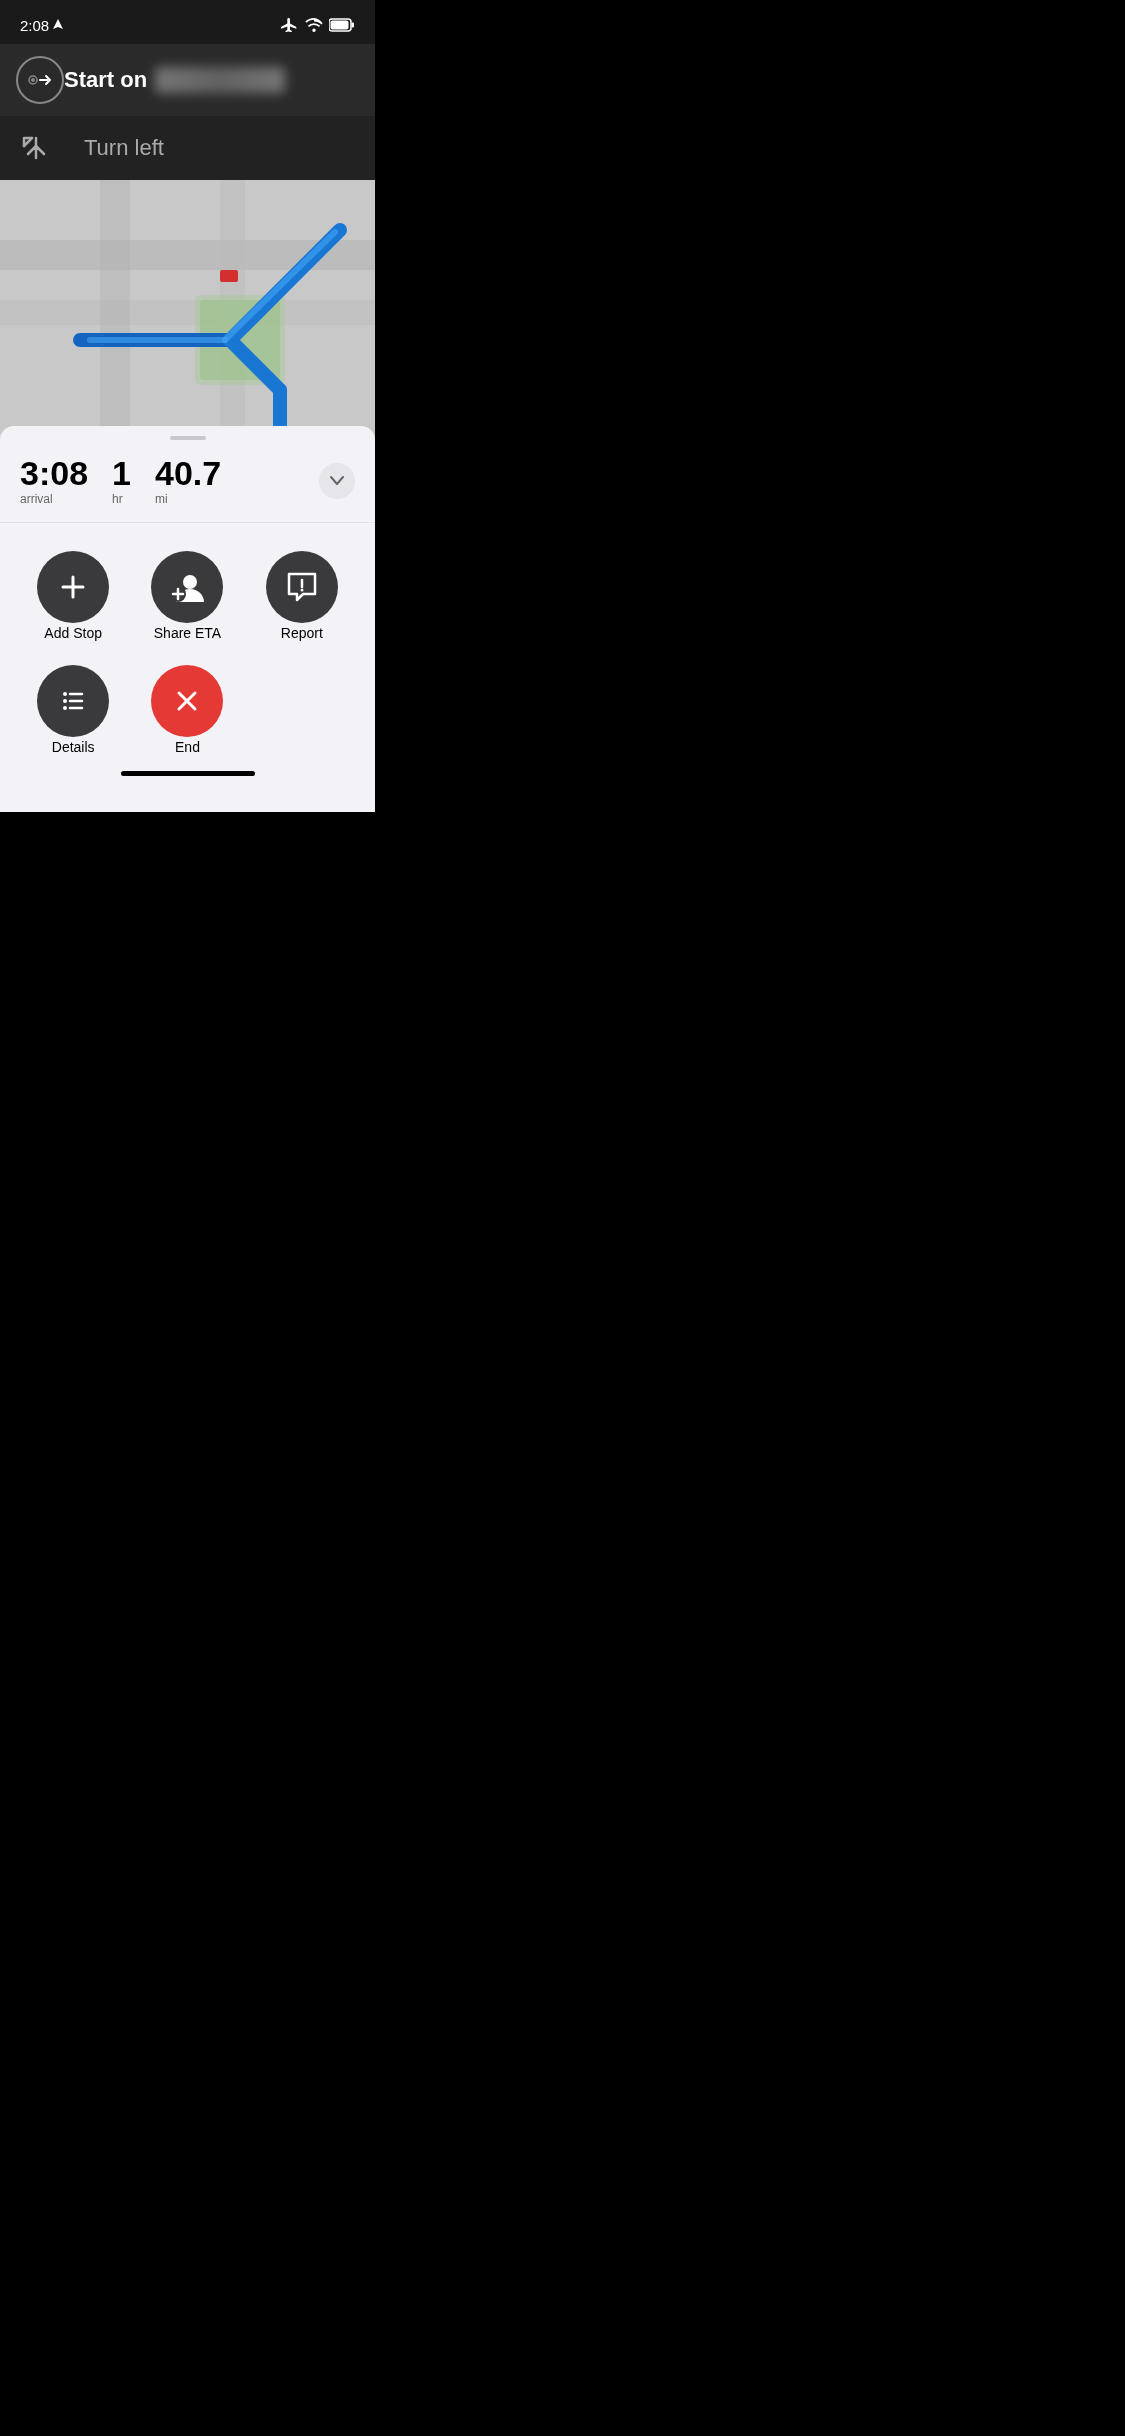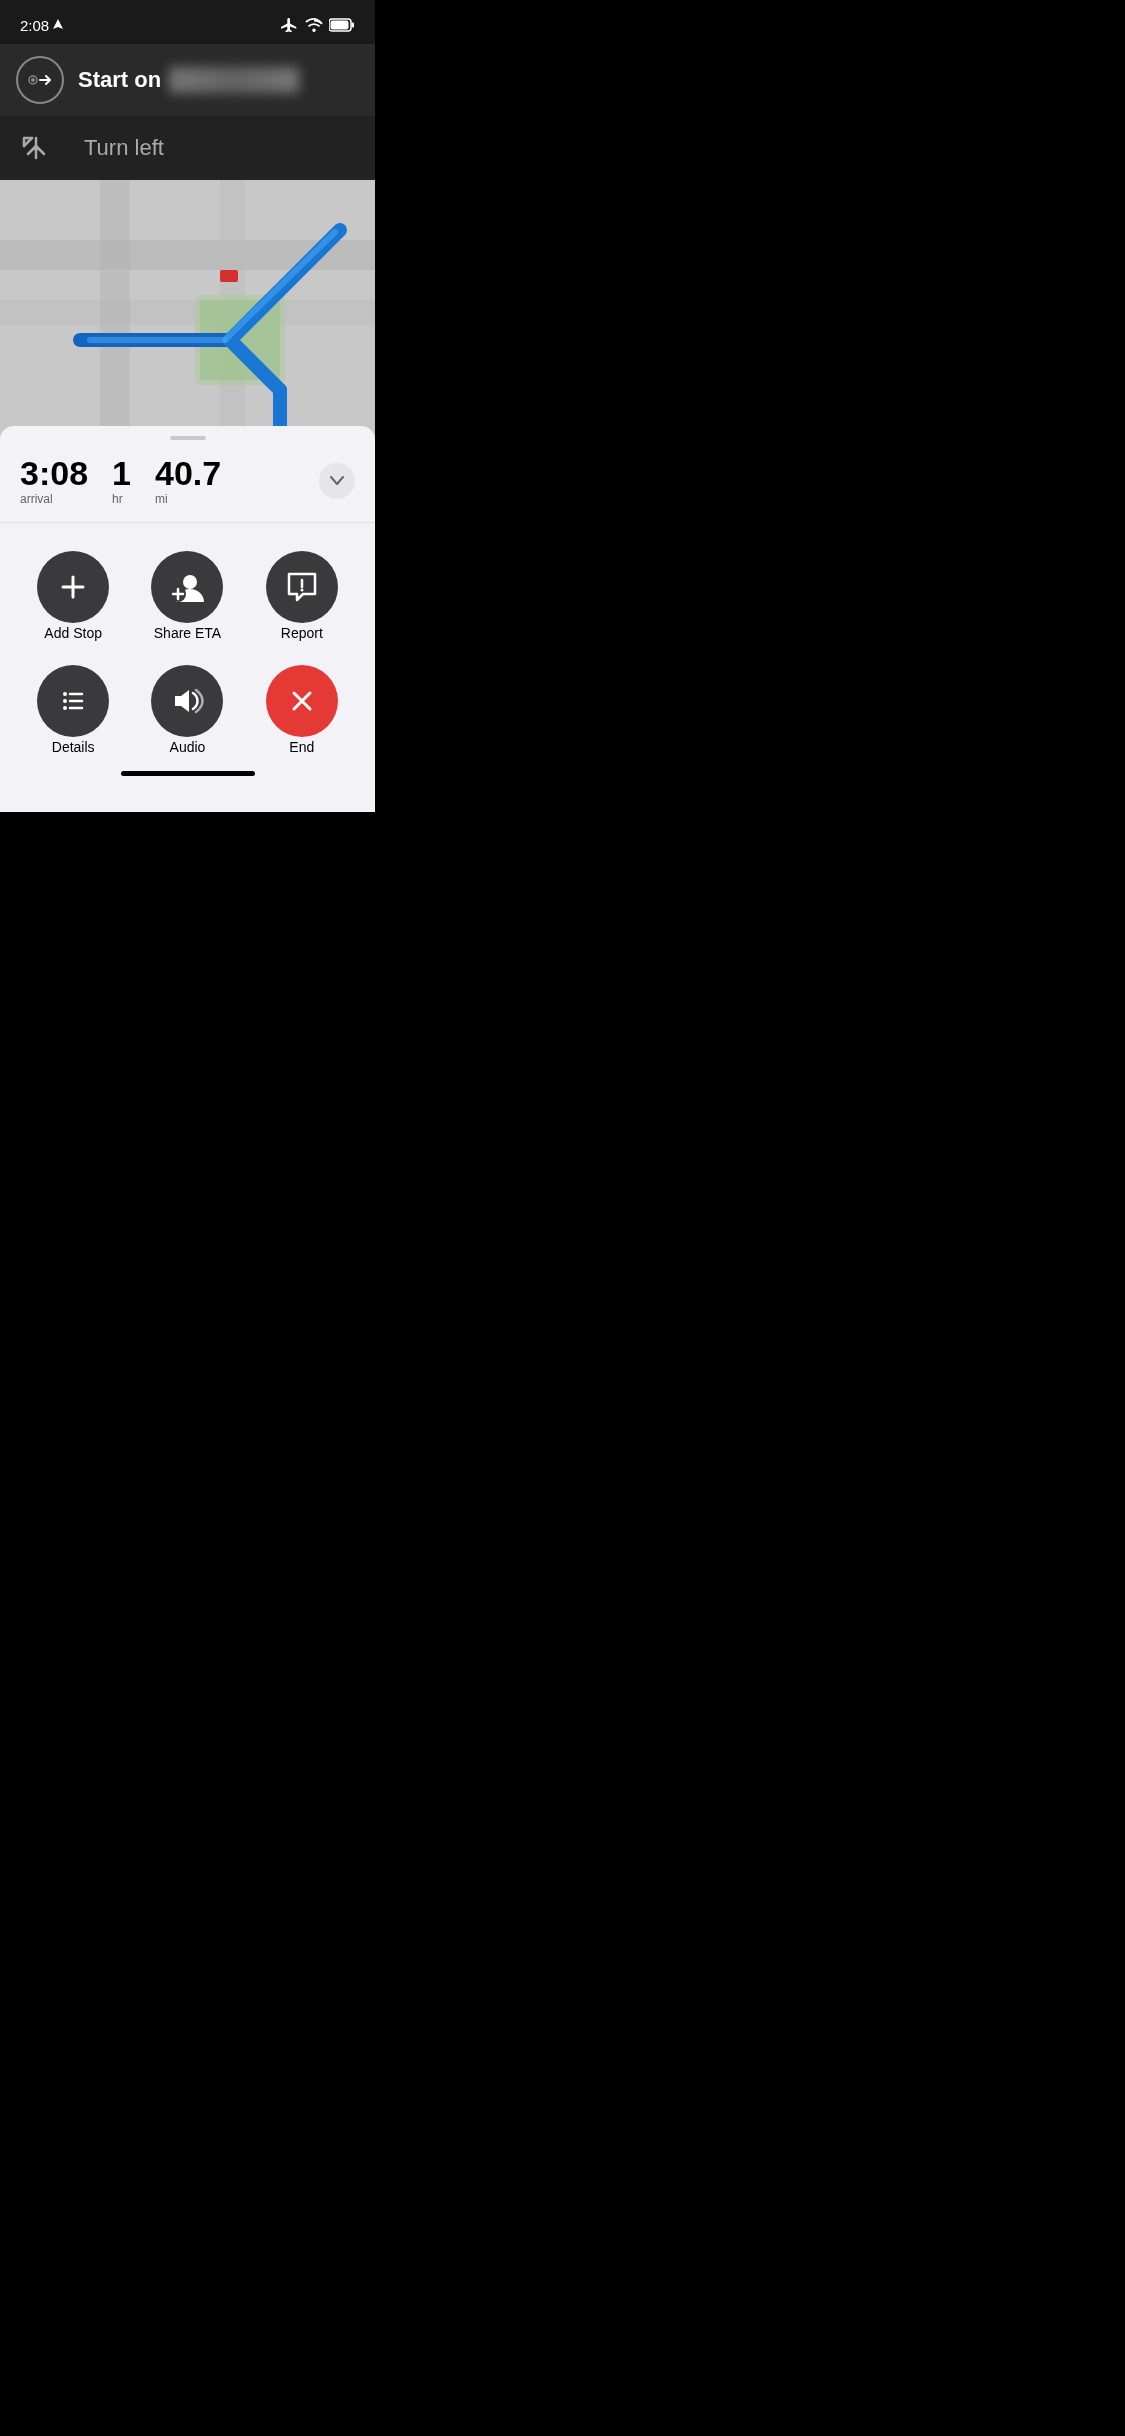--- a/index.html
+++ b/index.html
@@ -43,21 +43,20 @@
     .status-icons svg {
       fill: #fff;
     }
 
     
     .nav-start {
       background: #2a2a2a;
       display: flex;
       align-items: center;
       padding: 8px 16px;
-      gap: 14px;
       min-height: 72px;
     }
 
     .start-icon {
       width: 48px;
       height: 48px;
       border-radius: 50%;
       border: 2px solid #888;
       display: flex;
       align-items: center;
@@ -391,32 +390,20 @@
           <path d="M13 9h12" stroke="white" stroke-width="2.5" stroke-linecap="round"></path>
           <circle cx="8" cy="16" r="2" fill="white"></circle>
           <path d="M13 16h12" stroke="white" stroke-width="2.5" stroke-linecap="round"></path>
           <circle cx="8" cy="23" r="2" fill="white"></circle>
           <path d="M13 23h12" stroke="white" stroke-width="2.5" stroke-linecap="round"></path>
         </svg>
       </div>
       <span class="action-label">Details</span>
     </div>
 
-    <div class="action-item">
-      <div class="action-circle">
-        <svg width="36" height="32" viewBox="0 0 36 32">
-
-          <path d="M6 11H12L20 5V27L12 21H6V11Z" fill="white"></path>
-
-          <path d="M24 8c3 2 4.5 5 4.5 8s-1.5 6-4.5 8" stroke="white" stroke-width="2.5" stroke-linecap="round" fill="none"></path>
-          <path d="M27 5c4 3 6.5 7 6.5 11s-2.5 8-6.5 11" stroke="white" stroke-width="2.5" stroke-linecap="round" fill="none" opacity="0.6"></path>
-        </svg>
-      </div>
-      <span class="action-label">Audio</span>
-    </div>
 
     <div class="action-item">
       <div class="action-circle red">
         <svg width="30" height="30" viewBox="0 0 30 30">
           <path d="M7 7l16 16M23 7L7 23" stroke="white" stroke-width="3" stroke-linecap="round"></path>
         </svg>
       </div>
       <span class="action-label">End</span>
     </div>
 

